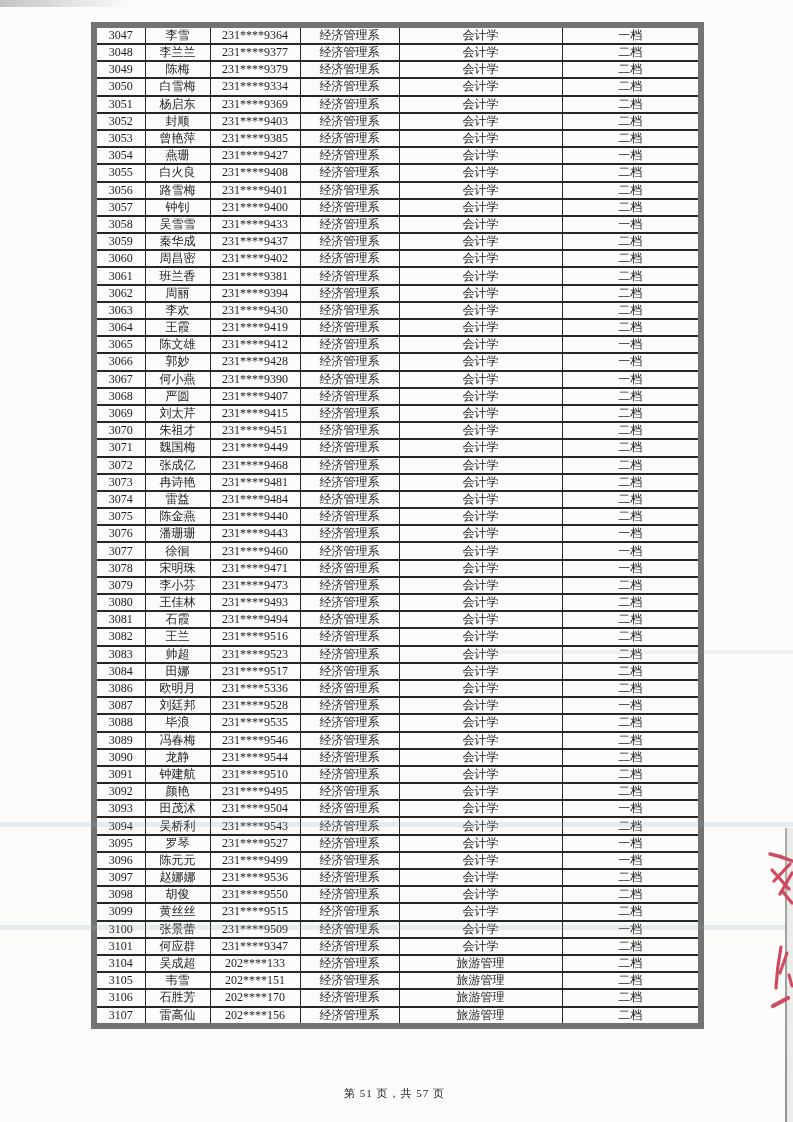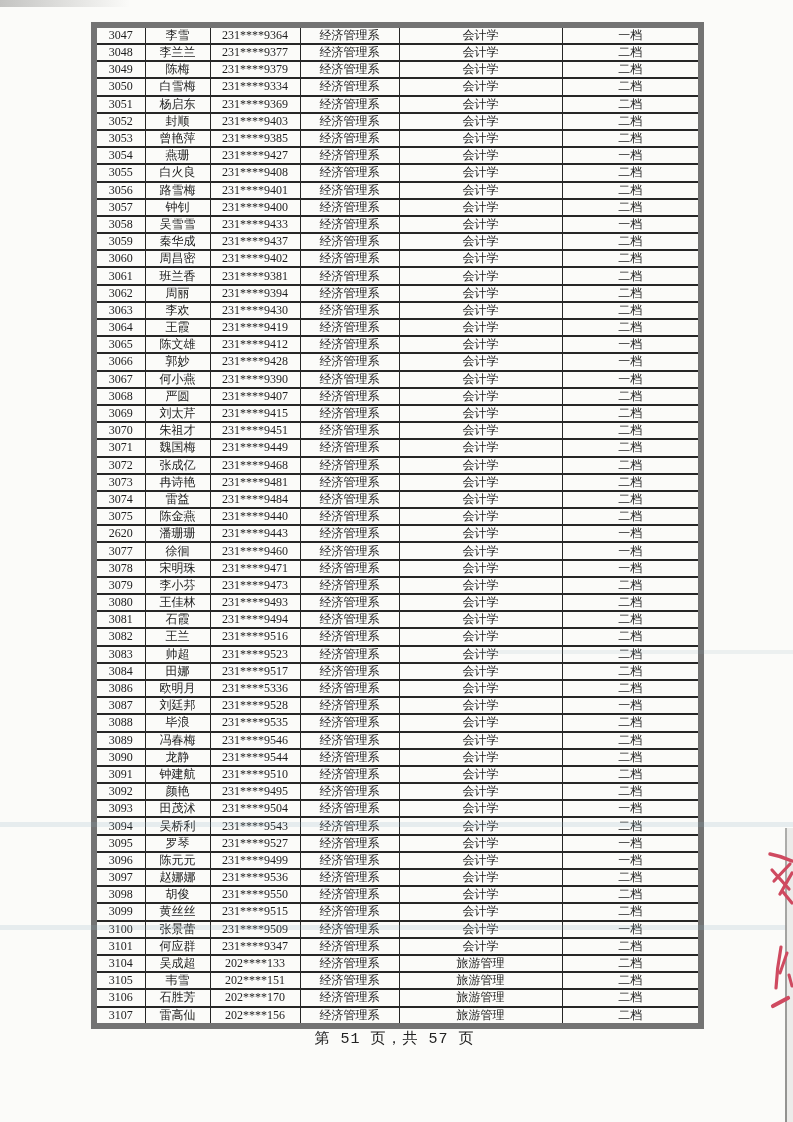--- a/index.html
+++ b/index.html
@@ -33,26 +33,25 @@
     text-align: center;
     vertical-align: middle;
     font-size: 12px;
     line-height: 15px;
     white-space: nowrap;
     overflow: hidden;
     color: #1c1c1c;
   }
 
   .footer {
-    position: absolute; left: 91px; top: 1029px; width: 607px;
+    position: absolute; left: 91px; top: 1086px; width: 607px;
     text-align: center;
-    font-size: 15px;
+    font-size: 11px;
     letter-spacing: 1px;
     color: #222;
-    font-family: Liberation Mono, monospace;
   }
 
   .artifact {
     position: absolute;
     background: rgba(140, 172, 188, 0.18);
     pointer-events: none;
   }
   .band1 { left: 0; top: 822px; width: 793px; height: 5px; }
   .band2 { left: 0; top: 925px; width: 793px; height: 5px; }
   .band3 { left: 480px; top: 650px; width: 313px; height: 4px; background: rgba(140,172,188,0.13); }
@@ -310,21 +309,21 @@
         </tr>
         <tr>
           <td>3075</td>
           <td>陈金燕</td>
           <td>231****9440</td>
           <td>经济管理系</td>
           <td>会计学</td>
           <td>二档</td>
         </tr>
         <tr>
-          <td>2620</td>
+          <td>3076</td>
           <td>潘珊珊</td>
           <td>231****9443</td>
           <td>经济管理系</td>
           <td>会计学</td>
           <td>一档</td>
         </tr>
         <tr>
           <td>3077</td>
           <td>徐徊</td>
           <td>231****9460</td>

